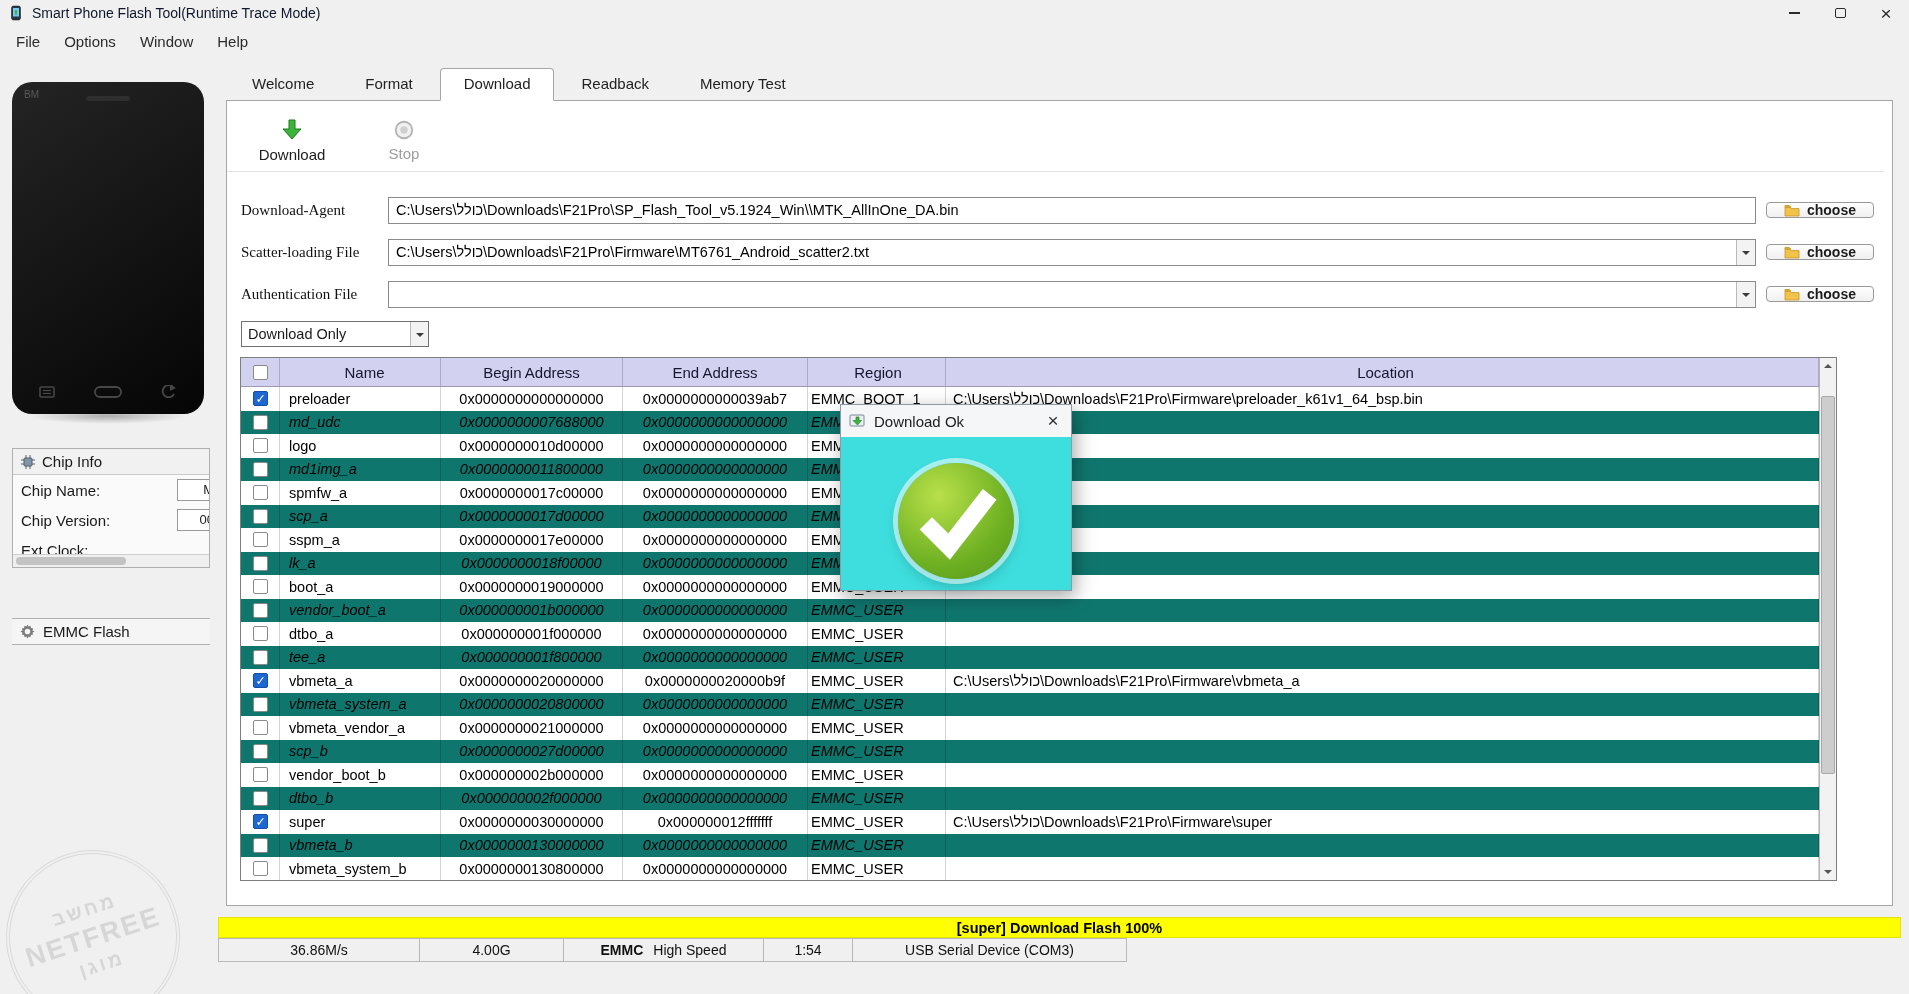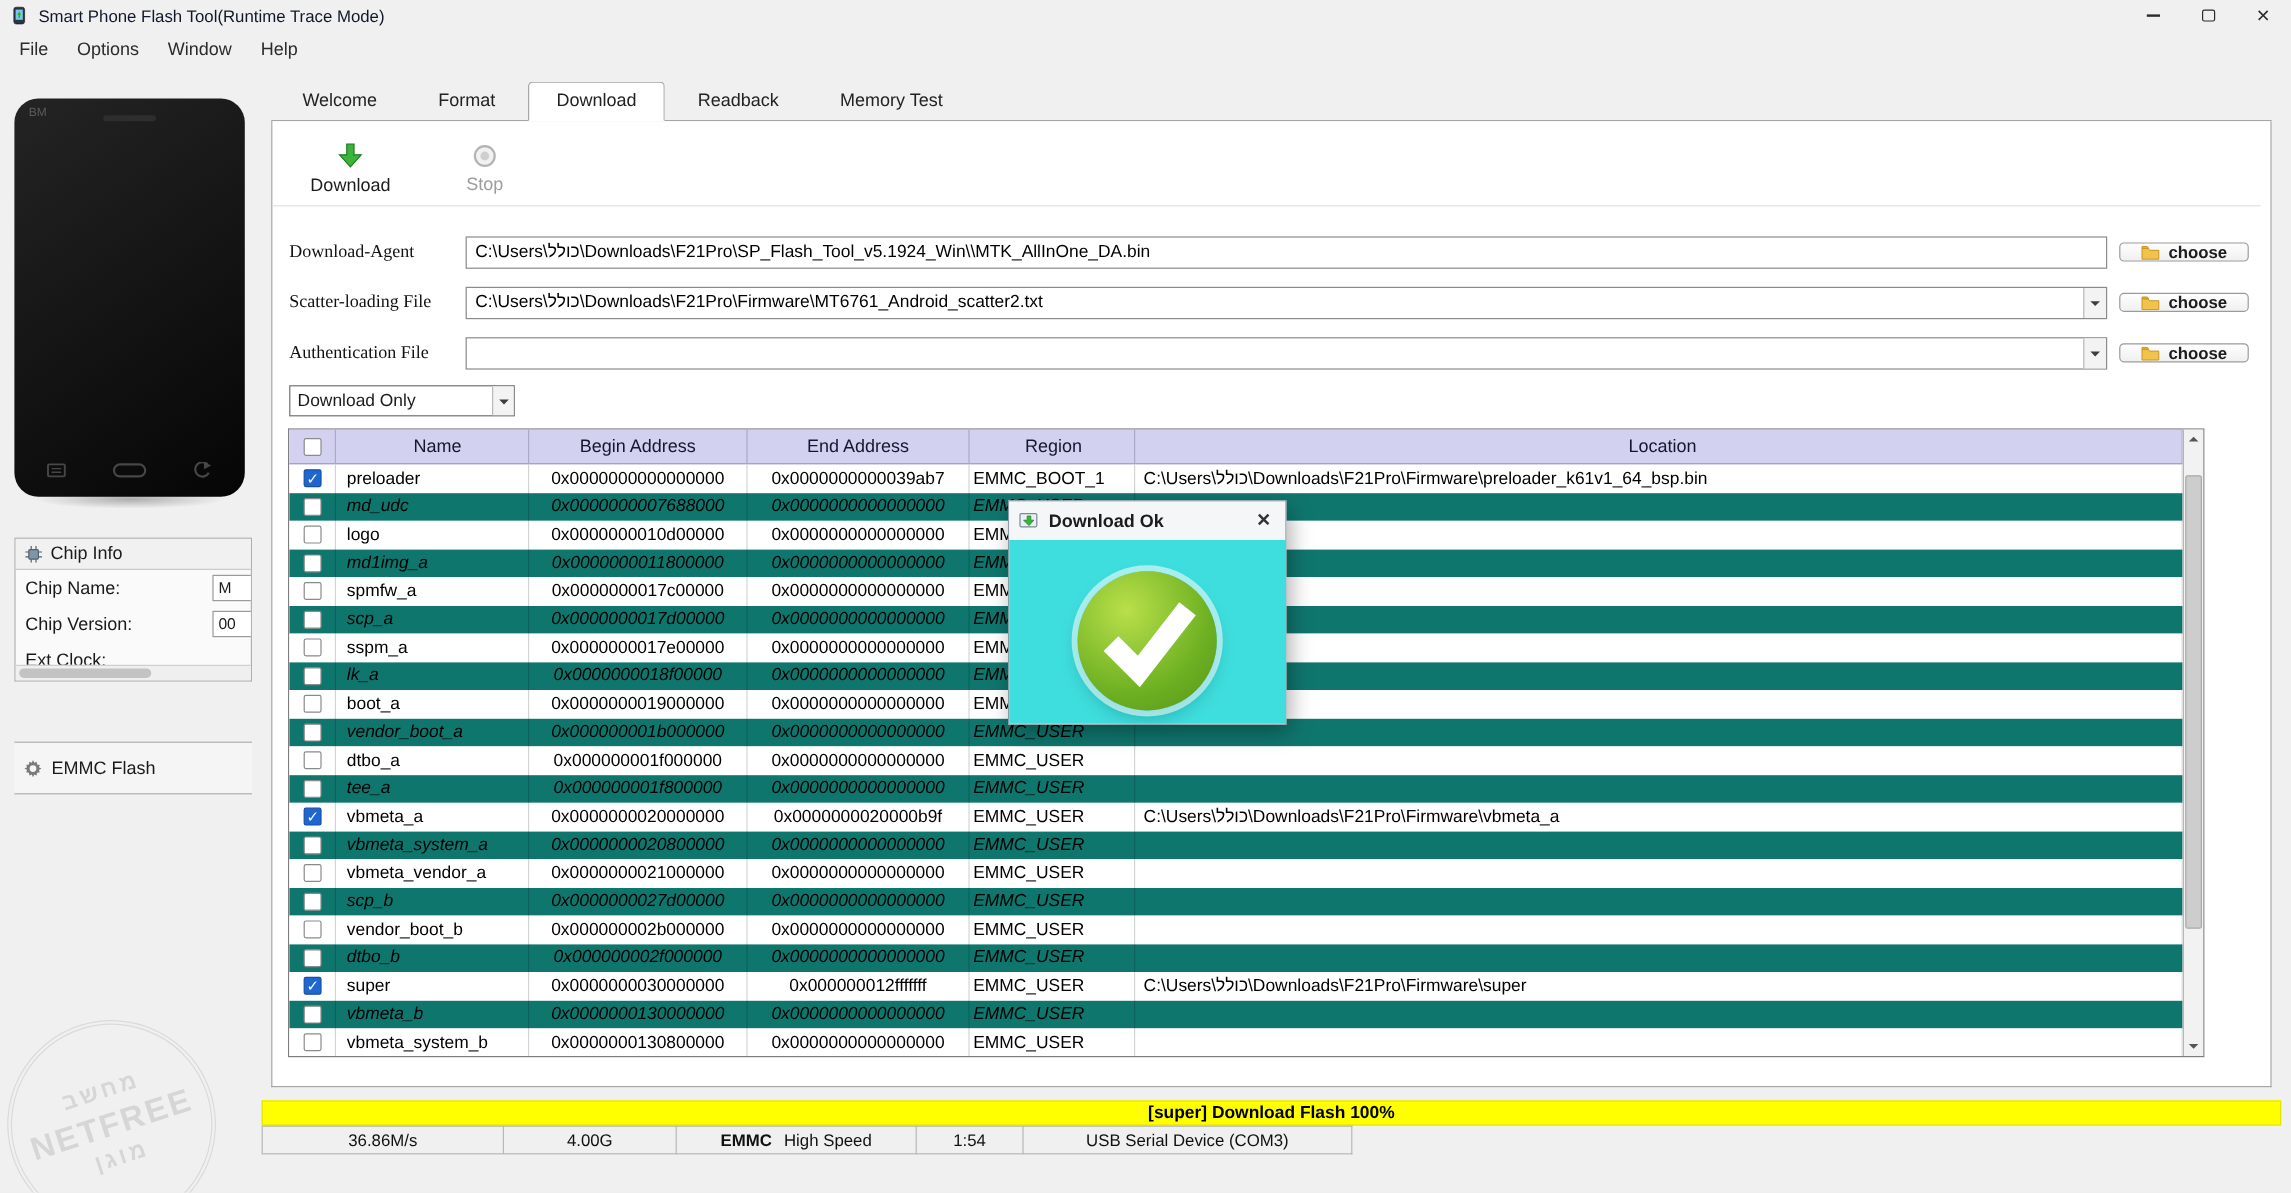--- a/index.html
+++ b/index.html
@@ -25,27 +25,27 @@
   .phone { position:absolute; left:12px; top:82px; width:192px; height:332px; background:linear-gradient(145deg,#242424,#050505); border-radius:20px; }
   .corner-label { position:absolute; top:7px; left:12px; color:#5a5a5a; font-size:10px; }
   .speaker { position:absolute; top:14px; left:50%; transform:translateX(-50%); width:44px; height:5px; background:#2e2e2e; border-radius:3px; }
   .phone-screen { position:absolute; left:12px; top:28px; right:12px; bottom:46px; background:#000; border-radius:3px; }
   .screen-label { position:absolute; top:42%; width:100%; text-align:center; color:#ef8408; font-size:31px; font-weight:bold; letter-spacing:1px; }
   .phone-nav { position:absolute; bottom:8px; left:0; right:0; height:28px; display:flex; justify-content:space-between; align-items:center; padding:0 26px; }
   .phone-shadow { position:absolute; left:28px; top:408px; width:160px; height:16px; background:radial-gradient(ellipse at center, rgba(0,0,0,.28), rgba(0,0,0,0) 70%); }
 
   .chip-info { position:absolute; left:12px; top:448px; width:198px; height:120px; border:1px solid #b0b0b0; background:#fafafa; overflow:hidden; }
   .ci-header { height:26px; display:flex; align-items:center; gap:7px; padding-left:8px; border-bottom:1px solid #c9c9c9; background:#f1f1f1; }
-  .ci-row { display:flex; align-items:center; height:30px; padding:0 0 0 8px; }
+  .ci-row { display:flex; align-items:center; height:30px; padding:0 0 0 8px;text-align:right; }
   .ci-label { white-space:nowrap; }
   .ci-field { margin-left:auto; margin-right:-6px; width:38px; height:22px; border:1px solid #9a9a9a; background:#fff; font-size:13px; padding-left:4px; line-height:20px; white-space:nowrap; overflow:hidden; }
   .ci-hscroll { position:absolute; left:0; right:0; bottom:0; height:13px; background:#efefef; border-top:1px solid #cfcfcf; }
   .ci-hthumb { position:absolute; left:3px; top:2px; width:110px; height:8px; background:#c3c3c3; border-radius:4px; }
 
-  .emmc-flash { position:absolute; left:12px; top:618px; width:198px; height:44px; border-top:1px solid #b0b0b0; border-bottom:1px solid #b0b0b0; background:#f5f5f5; display:flex; align-items:center; gap:8px; padding-left:8px; }
+  .emmc-flash { position:absolute; left:12px; top:618px; width:198px; height:27px; border-top:1px solid #b0b0b0; border-bottom:1px solid #b0b0b0; background:#f5f5f5; display:flex; align-items:center; gap:8px; padding-left:8px; }
 
   .watermark { position:absolute; left:6px; top:850px; width:174px; height:174px; border:4px double #dadada; border-radius:50%; transform:rotate(-18deg); display:flex; flex-direction:column; align-items:center; justify-content:center; color:#d6d6d6; gap:2px; }
   .wm-top,.wm-bot { font-size:19px; font-weight:bold; letter-spacing:3px; }
   .wm-mid { font-size:27px; font-weight:bold; letter-spacing:2px; }
 
   
   .tabs { position:absolute; left:226px; top:68px; width:1667px; height:33px; display:flex; align-items:flex-start; padding-left:2px; border-bottom:1px solid #a6a6a6; }
   .tab { padding:6px 23px 6px; font-size:15px; color:#222; border:1px solid transparent; margin-right:3px; }
   .tab.active { background:#fff; border-color:#a6a6a6; border-bottom-color:#fff; border-radius:4px 4px 0 0; margin-bottom:-1px; padding-bottom:8px; }
   .panel { position:absolute; left:226px; top:101px; width:1667px; height:805px; background:#fff; border:1px solid #a6a6a6; border-top:none; }
@@ -88,21 +88,21 @@
   .cbox.checked { background:#1e66d0; border-color:#1450a8; }
   .cbox.checked::after { content:"✓"; position:absolute; left:2px; top:-1px; color:#fff; font-size:12.5px; font-weight:bold; }
   .vscroll { width:17px; border-left:1px solid #b5b5b5; background:#f2f2f2; position:relative; flex-shrink:0; }
   .vs-btn { position:absolute; left:0; right:0; height:16px; display:flex; align-items:center; justify-content:center; }
   .vs-up { top:0; } .vs-down { bottom:0; }
   .vs-up::after { content:""; border:4.5px solid transparent; border-bottom-color:#555; margin-bottom:4px; }
   .vs-down::after { content:""; border:4.5px solid transparent; border-top-color:#555; margin-top:4px; }
   .vs-thumb { position:absolute; left:1px; right:1px; top:38px; height:378px; background:#cdcdcd; border:1px solid #a9a9a9; border-radius:2px; }
 
   
-  .dialog { position:absolute; left:840px; top:417px; width:232px; height:187px; background:#fff; border:1px solid #8e9aa6; box-shadow:3px 6px 18px rgba(0,0,0,.35); z-index:50;font-weight:bold; }
+  .dialog { position:absolute; left:840px; top:404px; width:232px; height:187px; background:#fff; border:1px solid #8e9aa6; box-shadow:3px 6px 18px rgba(0,0,0,.35); z-index:50; }
   .dlg-title { height:32px; background:#f4f6f8; display:flex; align-items:center; padding-left:8px; gap:7px; font-size:15px; color:#1c1c1c; }
   .dlg-close { margin-left:auto; width:36px; height:100%; display:flex; align-items:center; justify-content:center; font-size:19px; color:#333; }
   .dlg-body { position:absolute; top:32px; left:0; right:0; bottom:0; background:#3fdede; display:flex; justify-content:center; }
   .ok-circle { margin-top:26px; width:116px; height:116px; border-radius:50%; background:radial-gradient(circle at 35% 28%, #b9e04a, #6db022 62%, #579419); box-shadow:0 0 0 5px rgba(255,255,255,.55), 0 7px 14px rgba(0,80,80,.30); display:flex; align-items:center; justify-content:center; }
 
   
   .progressbar { position:absolute; left:218px; top:917px; width:1683px; height:21px; background:#ffff00; border:1px solid #e4e400; display:flex; align-items:center; justify-content:center; font-size:14.5px; font-weight:bold; color:#000; }
   .statusrow { position:absolute; left:218px; top:938px; width:1683px; height:24px; display:flex; font-size:14px; color:#111; }
   .scell { border:1px solid #b8b8b8; border-left:none; height:100%; display:flex; align-items:center; justify-content:center; gap:10px; }
   .scell:first-child { border-left:1px solid #b8b8b8; }

